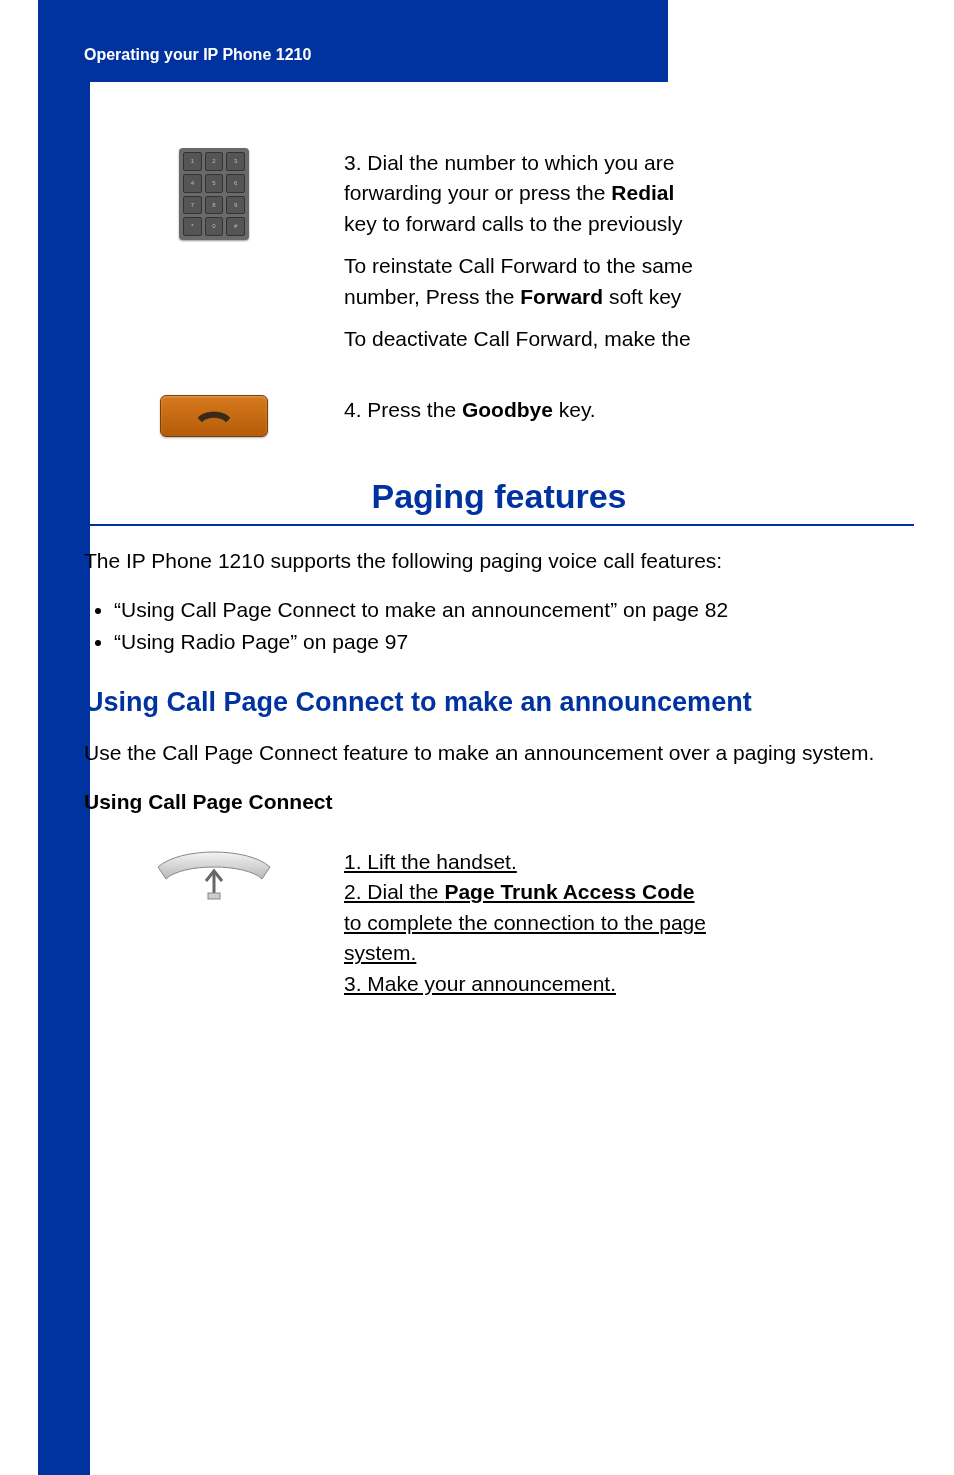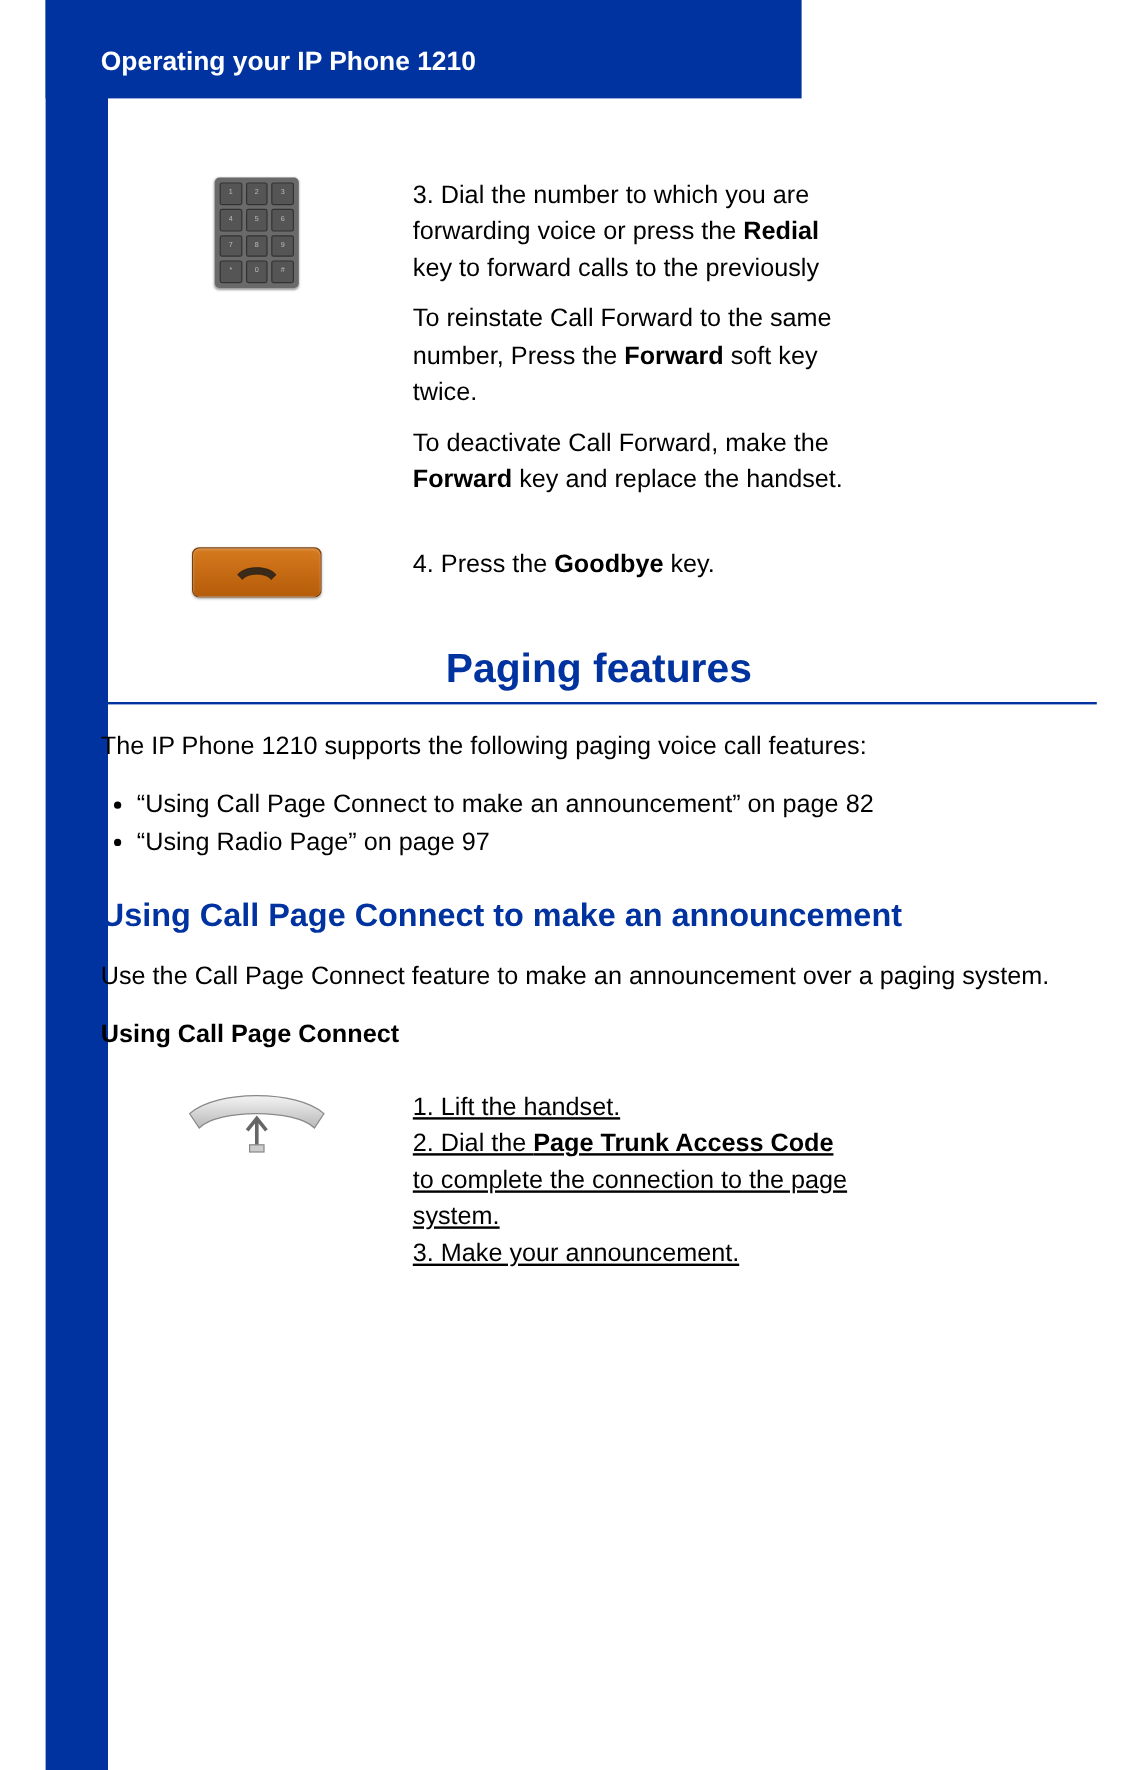--- a/index.html
+++ b/index.html
@@ -1,20 +1,20 @@
 <!DOCTYPE html>
 <html><head>
 <meta charset="utf-8">
 <style>
   * { box-sizing: border-box; margin: 0; padding: 0; }
   html, body { width: 954px; height: 1475px; background: #ffffff; font-family: Arial, Helvetica, sans-serif; }
   .page { position: relative; width: 954px; height: 1475px; }
   .blue-strip { position: absolute; left: 38px; top: 0; width: 52px; height: 1475px; background: #0033a0; }
   .header-bar { position: absolute; left: 38px; top: 0; width: 630px; height: 82px; background: #0033a0; display: flex; align-items: flex-end; padding: 0 0 18px 46px; }
-  .header-text { color: #ffffff; font-weight: bold; font-size: 22px; }
+  .header-text { color: #ffffff; font-weight: bold; font-size: 16px; }
   .content { position: absolute; left: 84px; top: 82px; right: 0; bottom: 0; }
   .row { display: flex; align-items: flex-start; }
   .icon-col { width: 260px; display: flex; justify-content: center; }
   .text-col { flex: 1; padding-right: 28px; font-size: 21px; line-height: 1.45; color: #000; }
   .keypad { width: 70px; height: 92px; background: #6a6a6a; border-radius: 4px; padding: 4px; display: grid; grid-template-columns: repeat(3, 1fr); grid-template-rows: repeat(4, 1fr); gap: 3px; box-shadow: 0 1px 2px rgba(0,0,0,0.4); }
   .keypad .k { background: #555; border: 1px solid #333; border-radius: 2px; font-size: 6px; color: #bbb; text-align: center; line-height: 16px; }
   .goodbye-btn { width: 108px; height: 42px; background: linear-gradient(#d67a1e, #b55c0a); border-radius: 6px; border: 1px solid #7a3e08; display: flex; align-items: center; justify-content: center; box-shadow: inset 0 1px 2px rgba(255,255,255,0.3), 0 1px 2px rgba(0,0,0,0.3); }
   .goodbye-btn svg { width: 36px; height: 20px; }
   .section-h1 { color: #0033a0; font-size: 34px; font-weight: bold; border-bottom: 2px solid #0033a0; padding: 0 0 8px 0; margin: 40px 40px 20px 0; text-align: center; }
   .section-h2 { color: #0033a0; font-size: 27px; font-weight: bold; margin: 30px 40px 20px 0; }
@@ -48,34 +48,30 @@
           <div class="k">8</div>
           <div class="k">9</div>
           <div class="k">*</div>
           <div class="k">0</div>
           <div class="k">#</div>
         </div>
       </div>
       <div class="text-col">
         <div>3. Dial the number to which you are</div>
         <div>
-          <span>forwarding voice or press the </span><span class="bold">Redial</span>
+          <span>forwarding your or press the </span><span class="bold">Redial</span>
         </div>
         <div>key to forward calls to the previously</div>
         <div style="height:12px;"></div>
         <div>To reinstate Call Forward to the same</div>
         <div>
           <span>number, Press the </span><span class="bold">Forward</span><span> soft key</span>
         </div>
-        <div>twice.</div>
         <div style="height:12px;"></div>
         <div>To deactivate Call Forward, make the</div>
-        <div>
-          <span class="bold">Forward</span><span> key and replace the handset.</span>
-        </div>
       </div>
     </div>
 
     <div class="row" style="margin-top:40px;">
       <div class="icon-col">
         <div class="goodbye-btn">
           <svg viewBox="0 0 36 20">
             <path d="M2 12 C 8 4, 28 4, 34 12 L 30 16 C 26 10, 10 10, 6 16 Z" fill="#3a2a1a" stroke="#2a1a0a" stroke-width="0.5"></path>
           </svg>
         </div>

